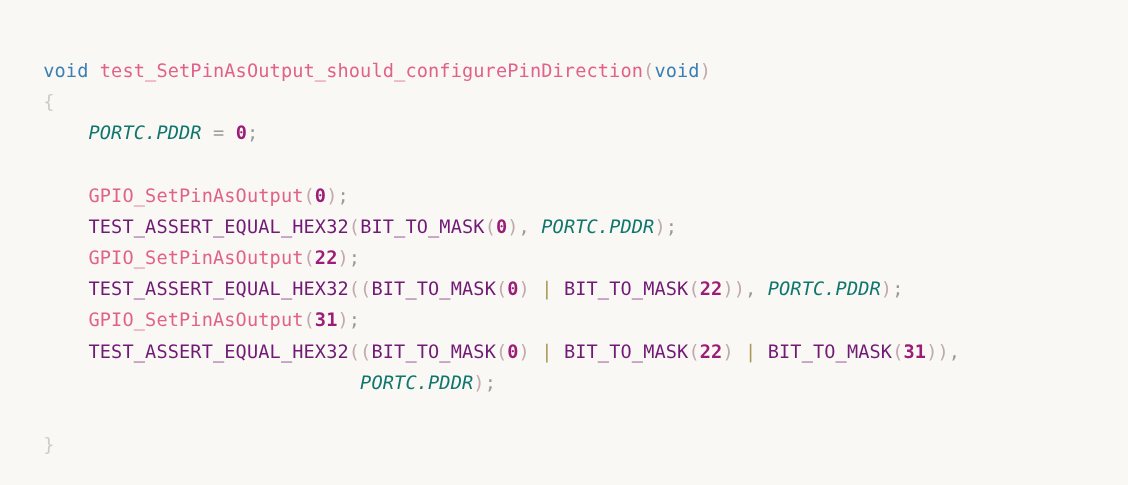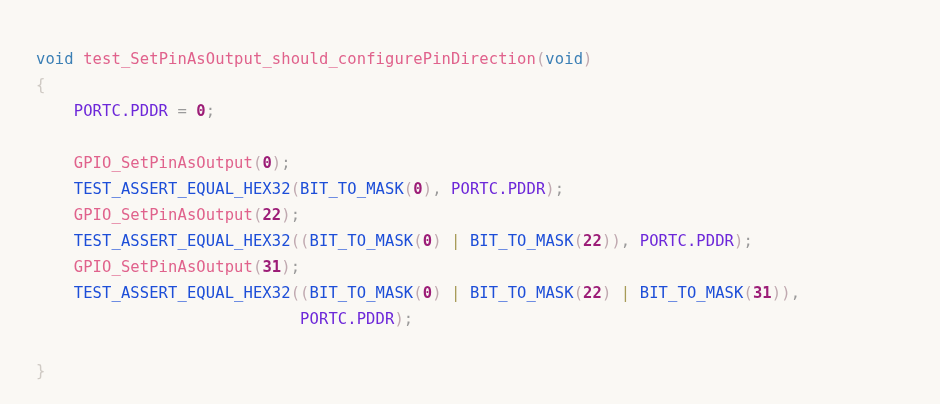--- a/index.html
+++ b/index.html
@@ -28,25 +28,25 @@
     white-space: pre;
     -webkit-font-smoothing: antialiased;
   }
 
   .code-line {
     white-space: pre;
     min-height: 26px;
   }
 
   
-  .tok-plain    { color: #6d28d9; }
+  .tok-plain    { color: #0f766e; font-style: italic; }
   .tok-keyword  { color: #3b7fb5; }
   .tok-funcdef  { color: #e0628c; }
   .tok-funccall { color: #e0628c; text-align: center; }
-  .tok-macro    { color: #1d4ed8; }
+  .tok-macro    { color: #701a75; }
   .tok-number   { color: #9c1d77; font-weight: 600; }
   .tok-paren    { color: #c0a9b0; }
   .tok-brace    { color: #cfcac4; }
   .tok-operator { color: #a79b57; }
   .tok-assign   { color: #9b9b9b; }
   .tok-semi     { color: #9a9a9a; }
 </style>
 </head>
 <body style="background: rgb(250, 248, 244);">
 

